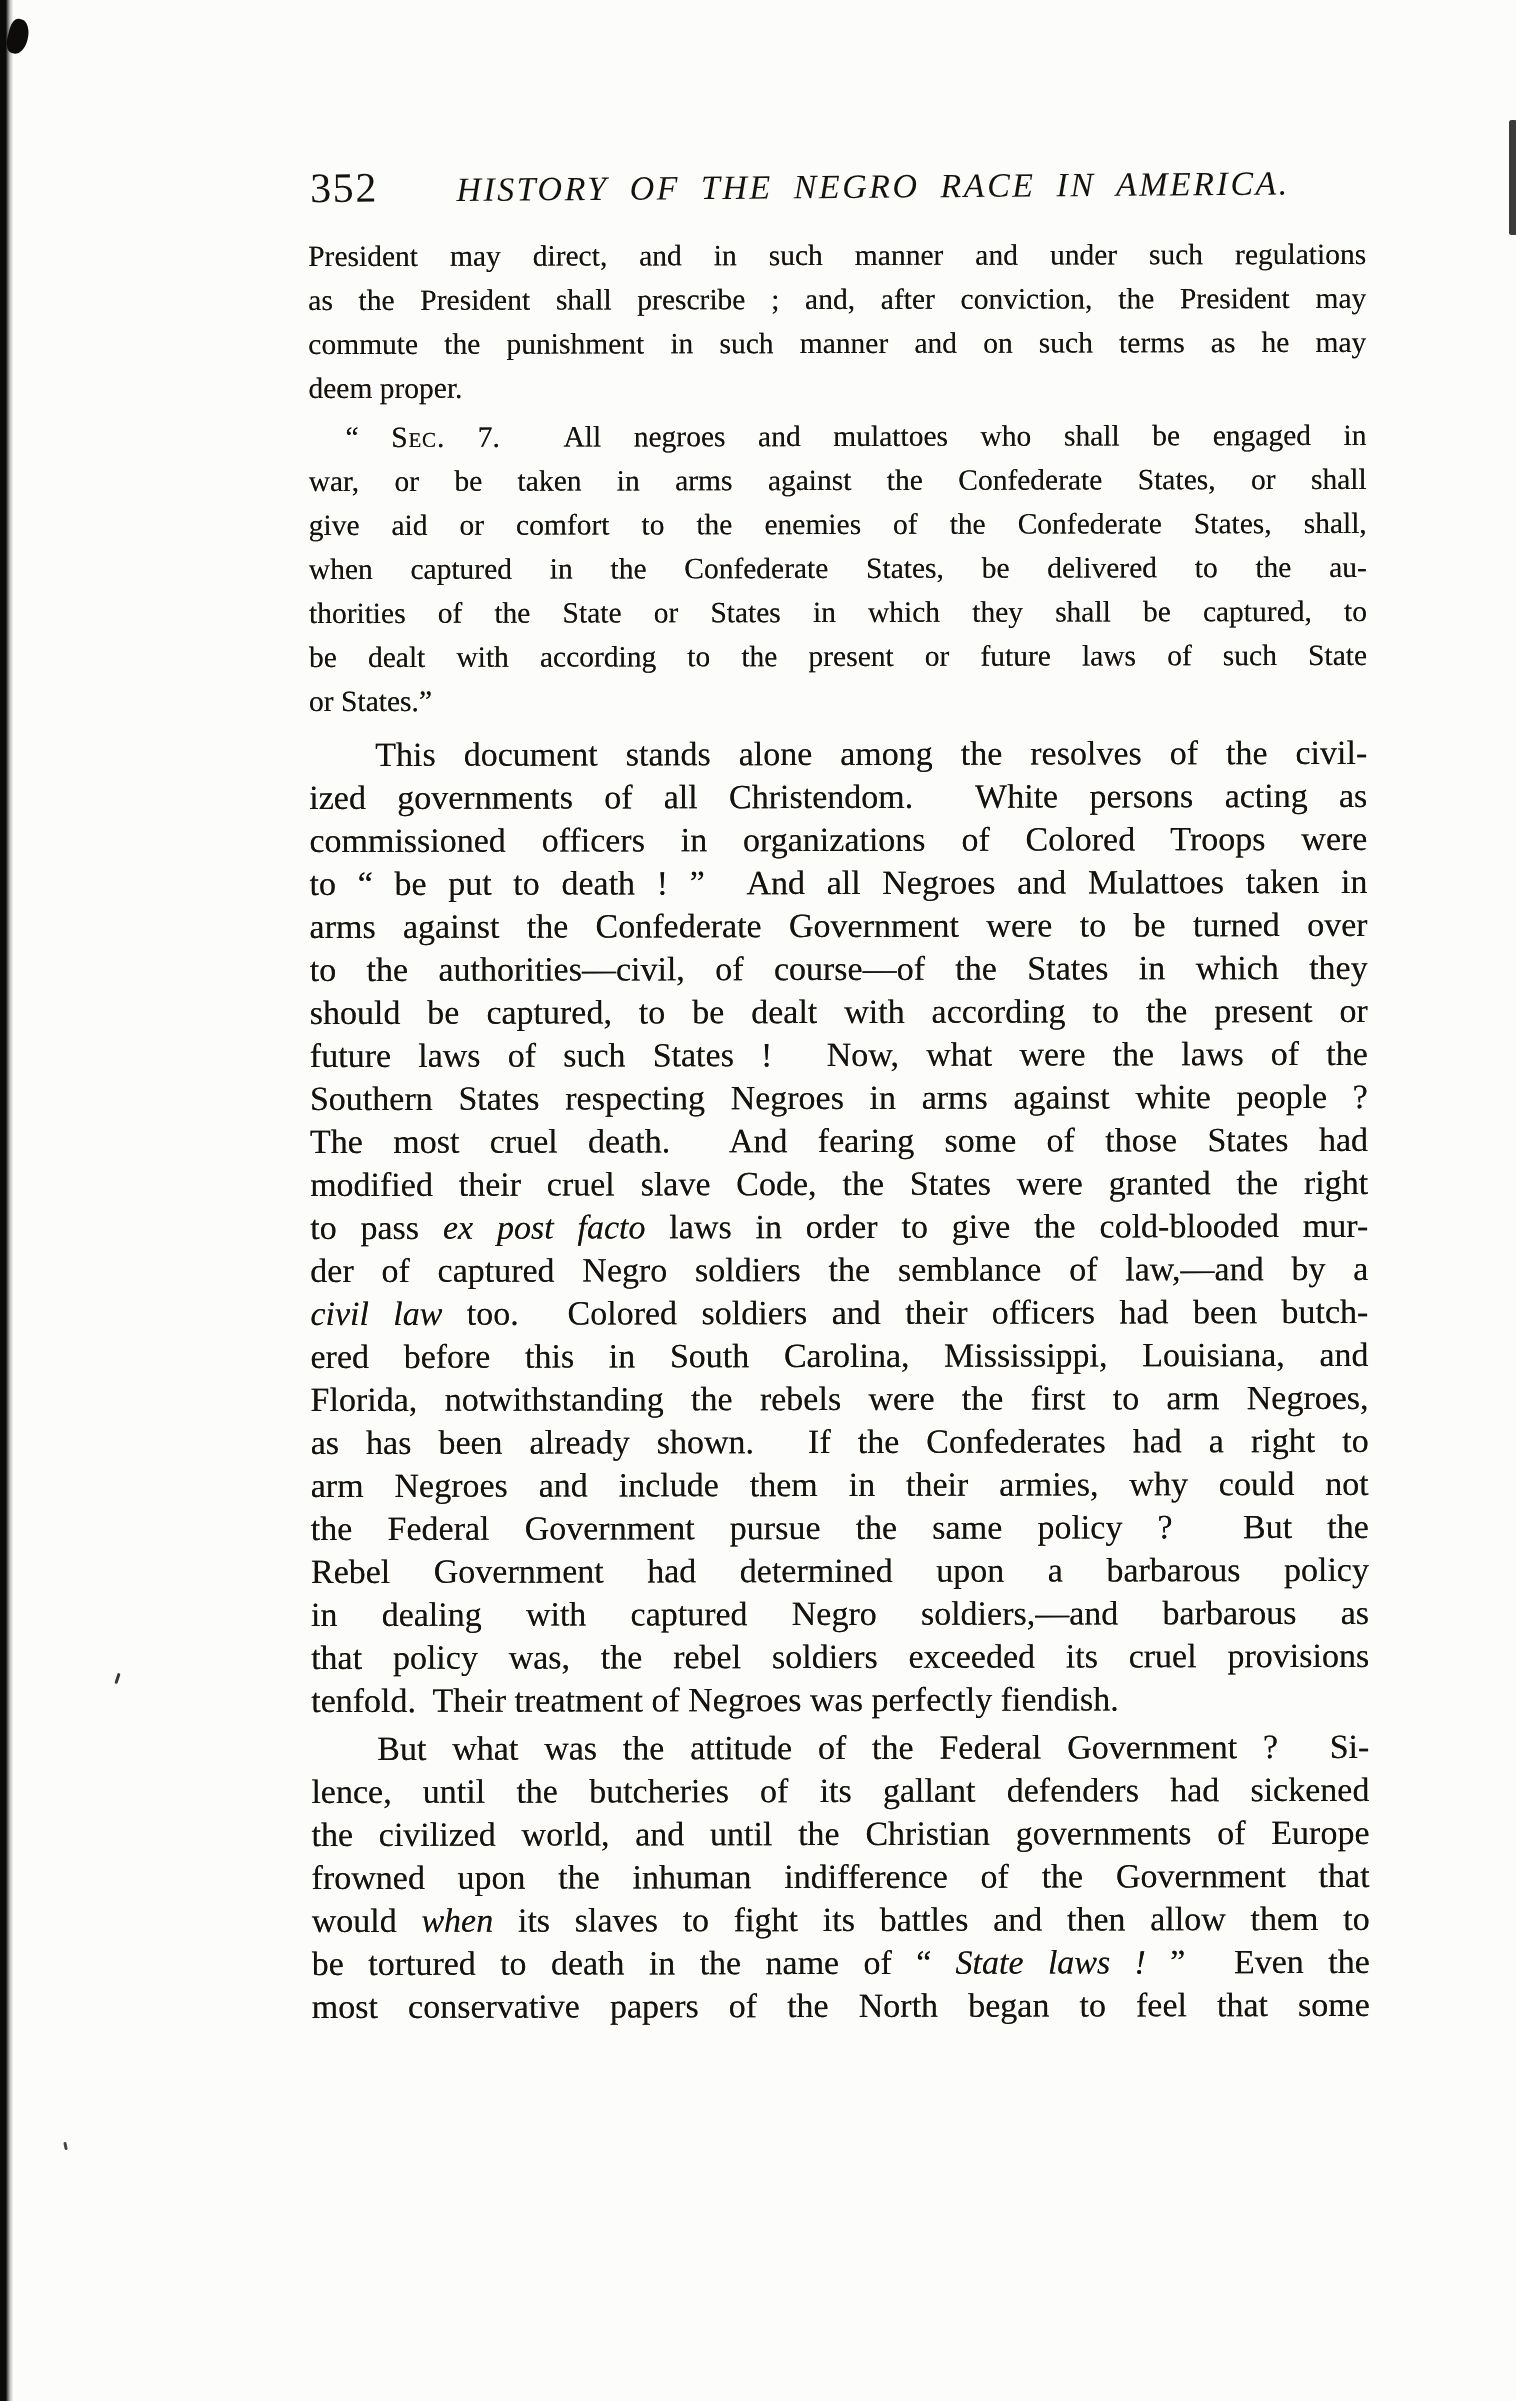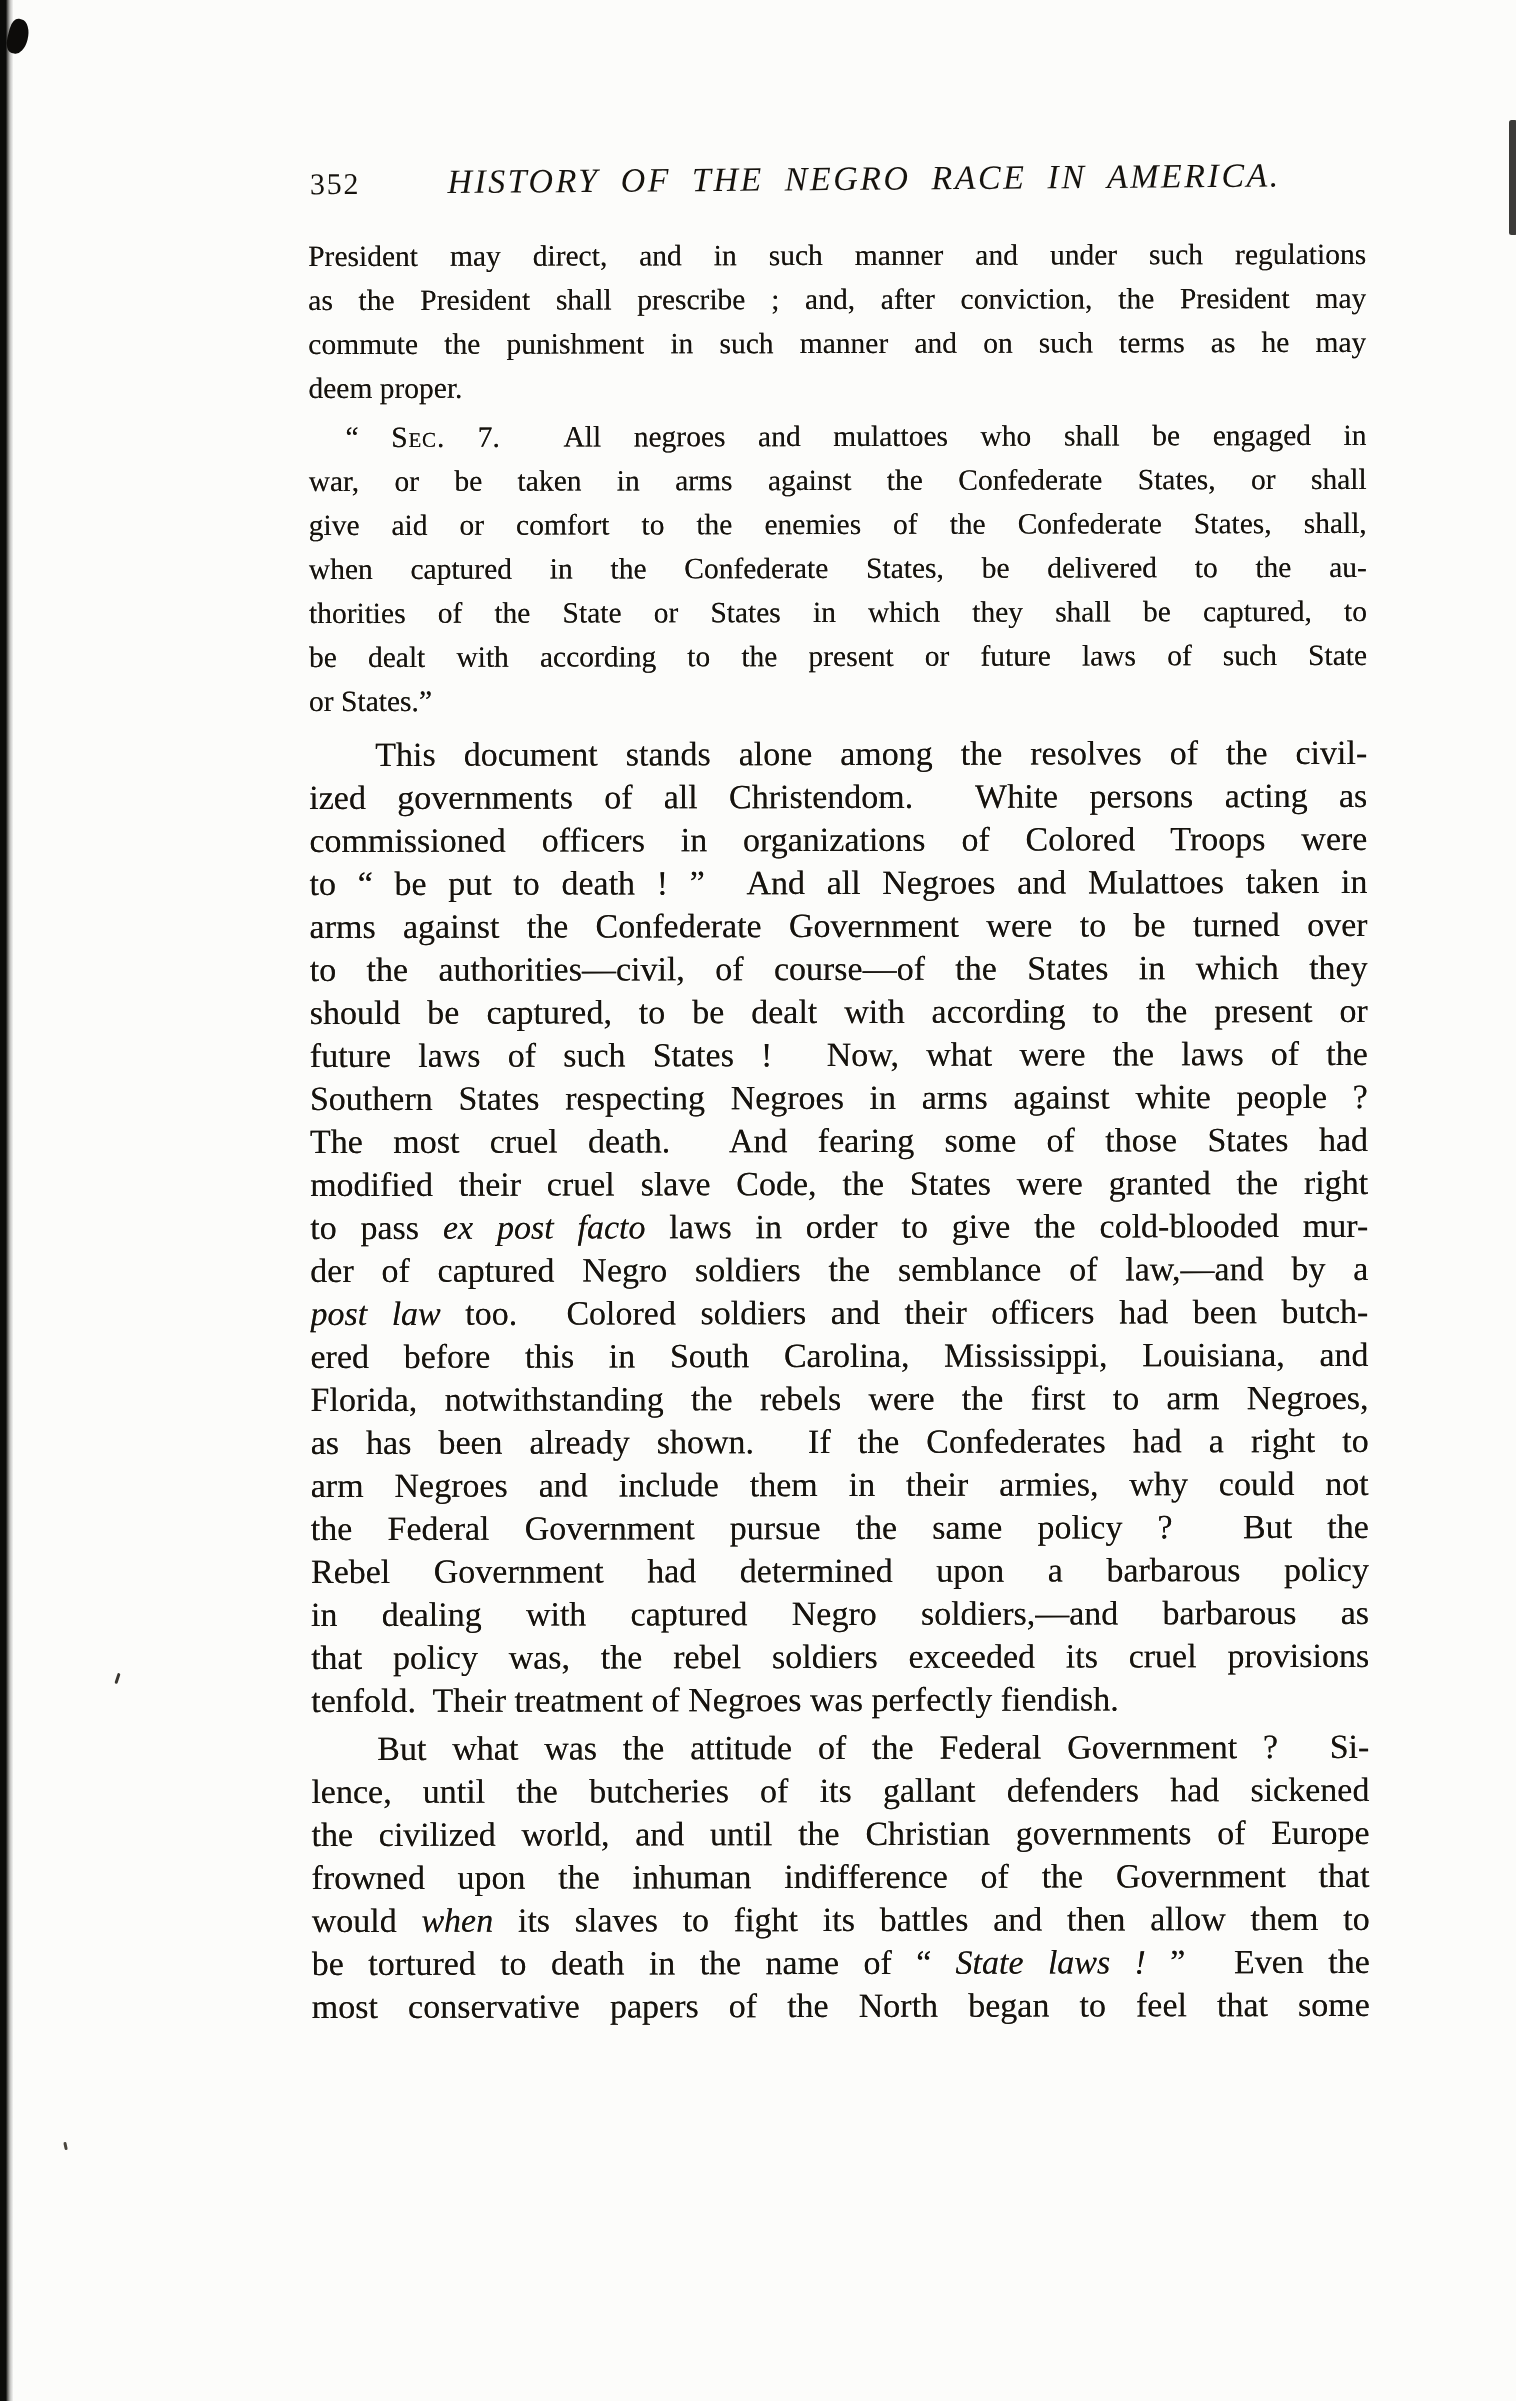--- a/index.html
+++ b/index.html
@@ -19,21 +19,21 @@
   .blob1{position:absolute;left:8.4px;top:18.5px;width:20px;height:35px;background:#0d0c0a;border-radius:40% 60% 55% 45%;transform:rotate(14deg);}
   .blob2{position:absolute;left:1509px;top:120px;width:7.6px;height:115px;background:#1a1916;opacity:.85;border-radius:2.5px;}
   .speck1{position:absolute;left:116px;top:1673px;width:3.4px;height:11px;background:#3a3731;transform:rotate(18deg);border-radius:1.7px;}
   .speck2{position:absolute;left:64px;top:2142px;width:3.4px;height:7.6px;background:#4a463e;transform:rotate(-12deg);border-radius:1.7px;}
   
   .running-head{
     position:absolute;left:310px;top:160px;width:1058px;
     display:flex;align-items:baseline;
     transform:rotate(-0.45deg);
   }
-  .pagenum{font-size:30px;letter-spacing:1.7px;}
+  .pagenum{font-size:42px;letter-spacing:1.7px;}
   .head-title{
     flex:1;text-align:center;
     font-style:italic;font-size:34px;
     letter-spacing:2.5px;word-spacing:10px;
     white-space:nowrap;
   }
   
   .textblock{
     position:absolute;left:310px;top:233px;width:1058px;
     transform:rotate(-0.12deg);
@@ -94,21 +94,21 @@
         <div class="line">to “ be put to death ! ”&nbsp; And all Negroes and Mulattoes taken in</div>
         <div class="line">arms against the Confederate Government were to be turned over</div>
         <div class="line">to the authorities—civil, of course—of the States in which they</div>
         <div class="line">should be captured, to be dealt with according to the present or</div>
         <div class="line">future laws of such States !&nbsp; Now, what were the laws of the</div>
         <div class="line">Southern States respecting Negroes in arms against white people ?</div>
         <div class="line">The most cruel death.&nbsp; And fearing some of those States had</div>
         <div class="line">modified their cruel slave Code, the States were granted the right</div>
         <div class="line">to pass <i>ex post facto</i> laws in order to give the cold-blooded mur-</div>
         <div class="line">der of captured Negro soldiers the semblance of law,—and by a</div>
-        <div class="line"><i>post law</i> too.&nbsp; Colored soldiers and their officers had been butch-</div>
+        <div class="line"><i>civil law</i> too.&nbsp; Colored soldiers and their officers had been butch-</div>
         <div class="line">ered before this in South Carolina, Mississippi, Louisiana, and</div>
         <div class="line">Florida, notwithstanding the rebels were the first to arm Negroes,</div>
         <div class="line">as has been already shown.&nbsp; If the Confederates had a right to</div>
         <div class="line">arm Negroes and include them in their armies, why could not</div>
         <div class="line">the Federal Government pursue the same policy ?&nbsp; But the</div>
         <div class="line">Rebel Government had determined upon a barbarous policy</div>
         <div class="line">in dealing with captured Negro soldiers,—and barbarous as</div>
         <div class="line">that policy was, the rebel soldiers exceeded its cruel provisions</div>
         <div class="line short">tenfold.&nbsp; Their treatment of Negroes was perfectly fiendish.</div>
       </div>

